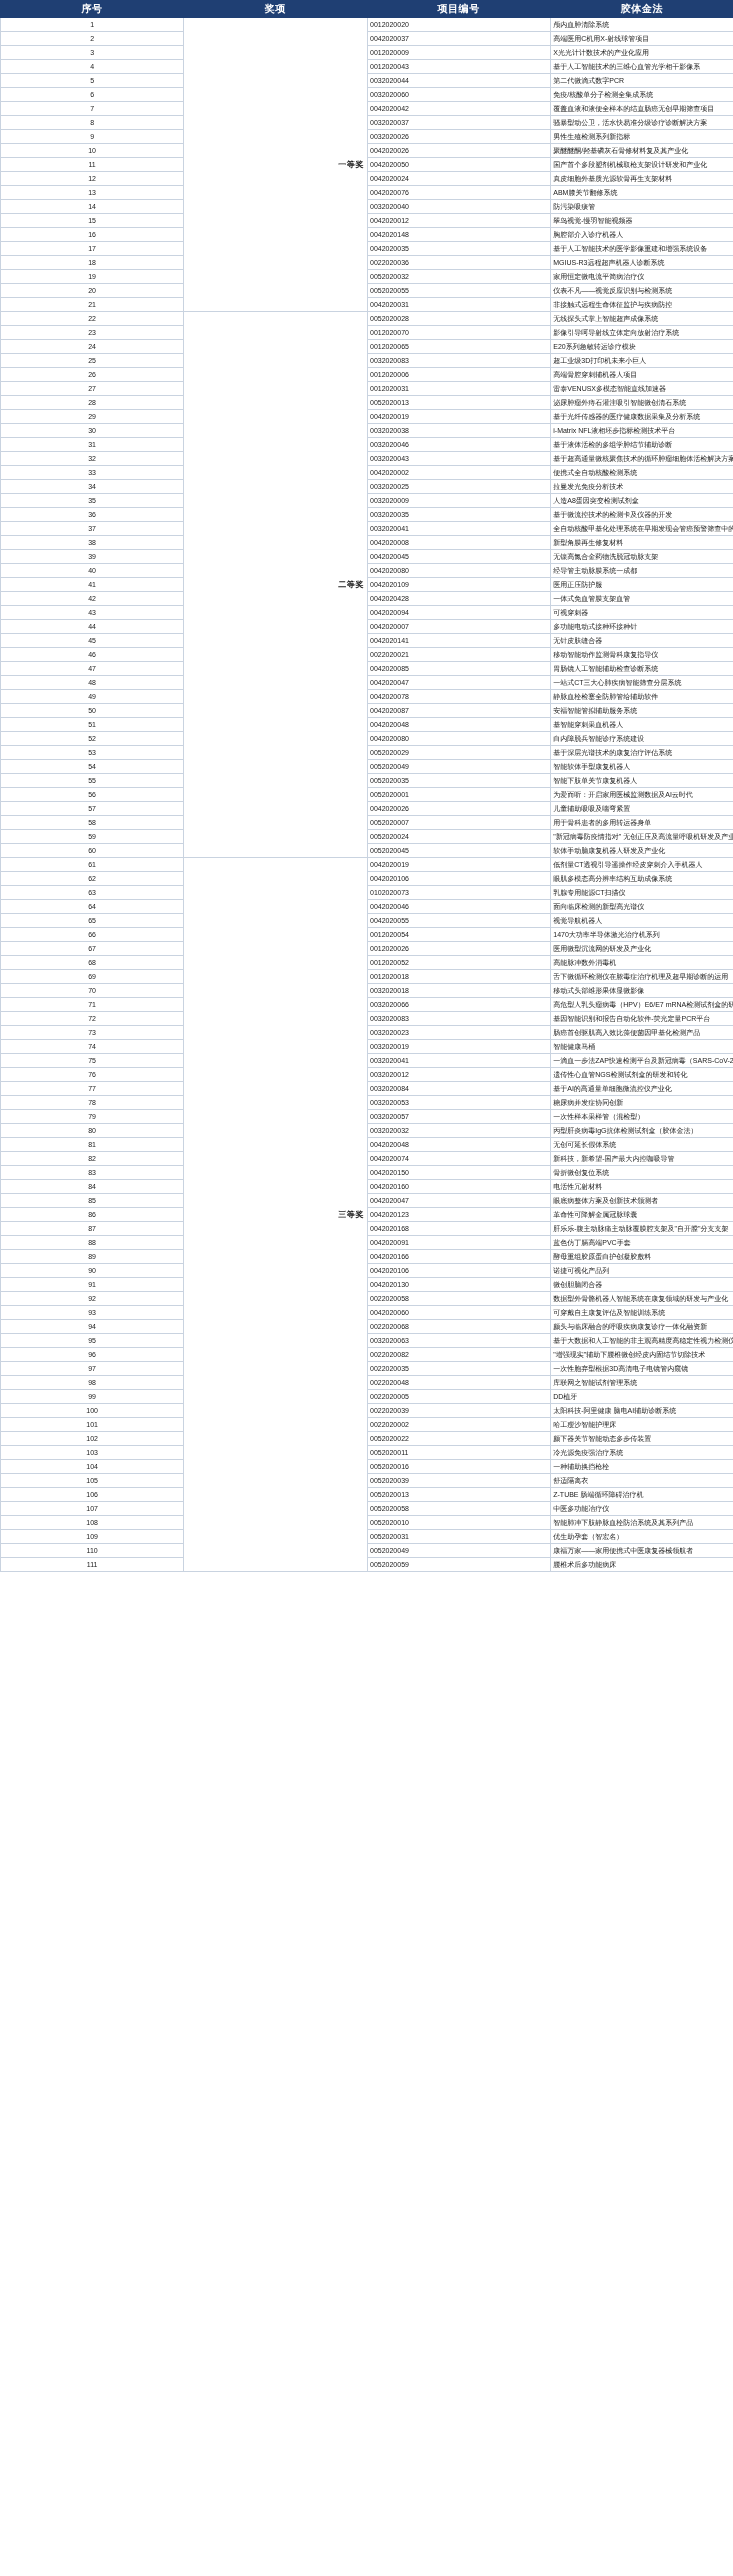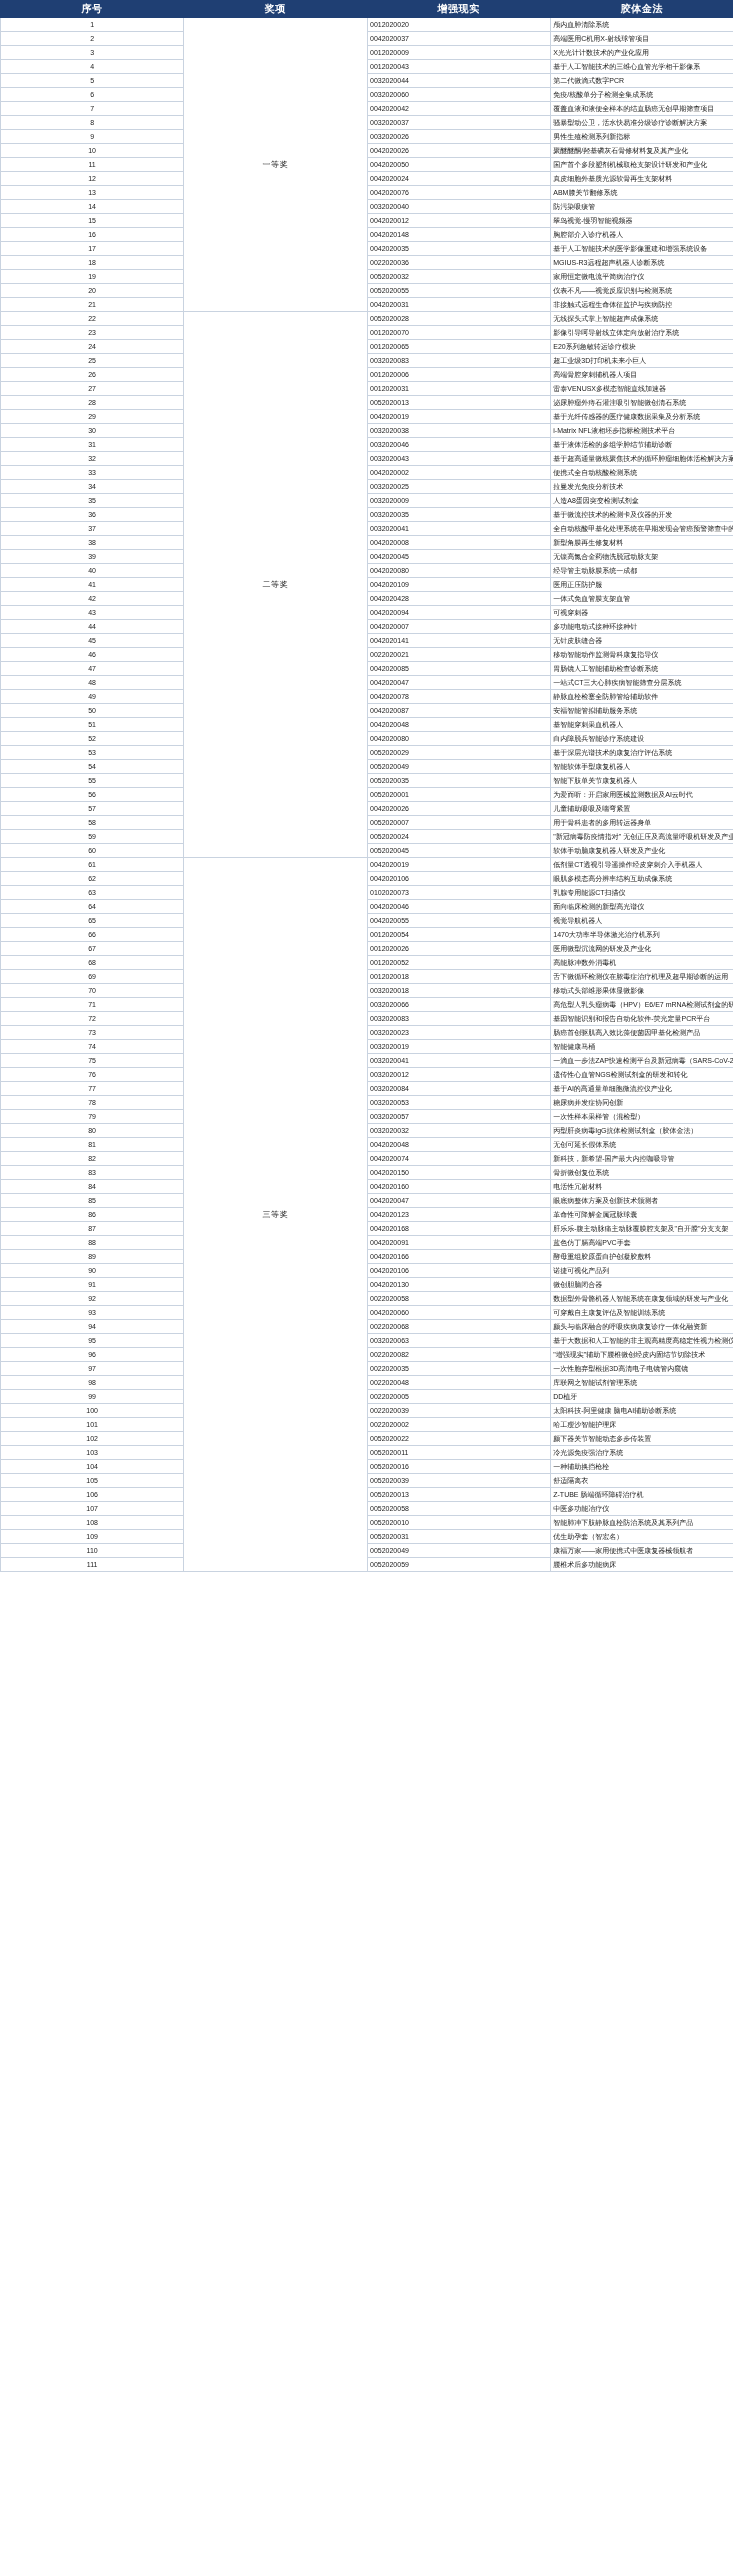--- a/index.html
+++ b/index.html
@@ -36,24 +36,25 @@
     padding: 0 2.5px;
     vertical-align: middle;
     white-space: nowrap;
     overflow: hidden;
   }
   td.c-seq {
     text-align: center;
     width: 35px;
   }
   td.c-award {
-    text-align: center;
+    text-align: right;
     width: 46px;
     font-size: 8px;
     letter-spacing: 0.6px;
+    font-weight: bold;
   }
   td.c-code {
     text-align: left;
     width: 79px;
     padding-left: 6.2px;
     font-family: "Liberation Sans", sans-serif;
   }
   td.c-name {
     text-align: left;
     padding-left: 6.2px;
@@ -63,21 +64,21 @@
   }
 </style>
 </head>
 <body>
 
 <table class="award-table">
   <thead>
     <tr>
       <th>序号</th>
       <th>奖项</th>
-      <th>增强现实</th>
+      <th>项目编号</th>
       <th>胶体金法</th>
     </tr>
   </thead>
   <tbody id="table-body">
       <tr class="rowband">
         <td class="c-seq">1</td>
         <td class="c-award" rowspan="21">一等奖</td>
         <td class="c-code">0012020020</td>
         <td class="c-name">颅内血肿清除系统</td>
       </tr>

